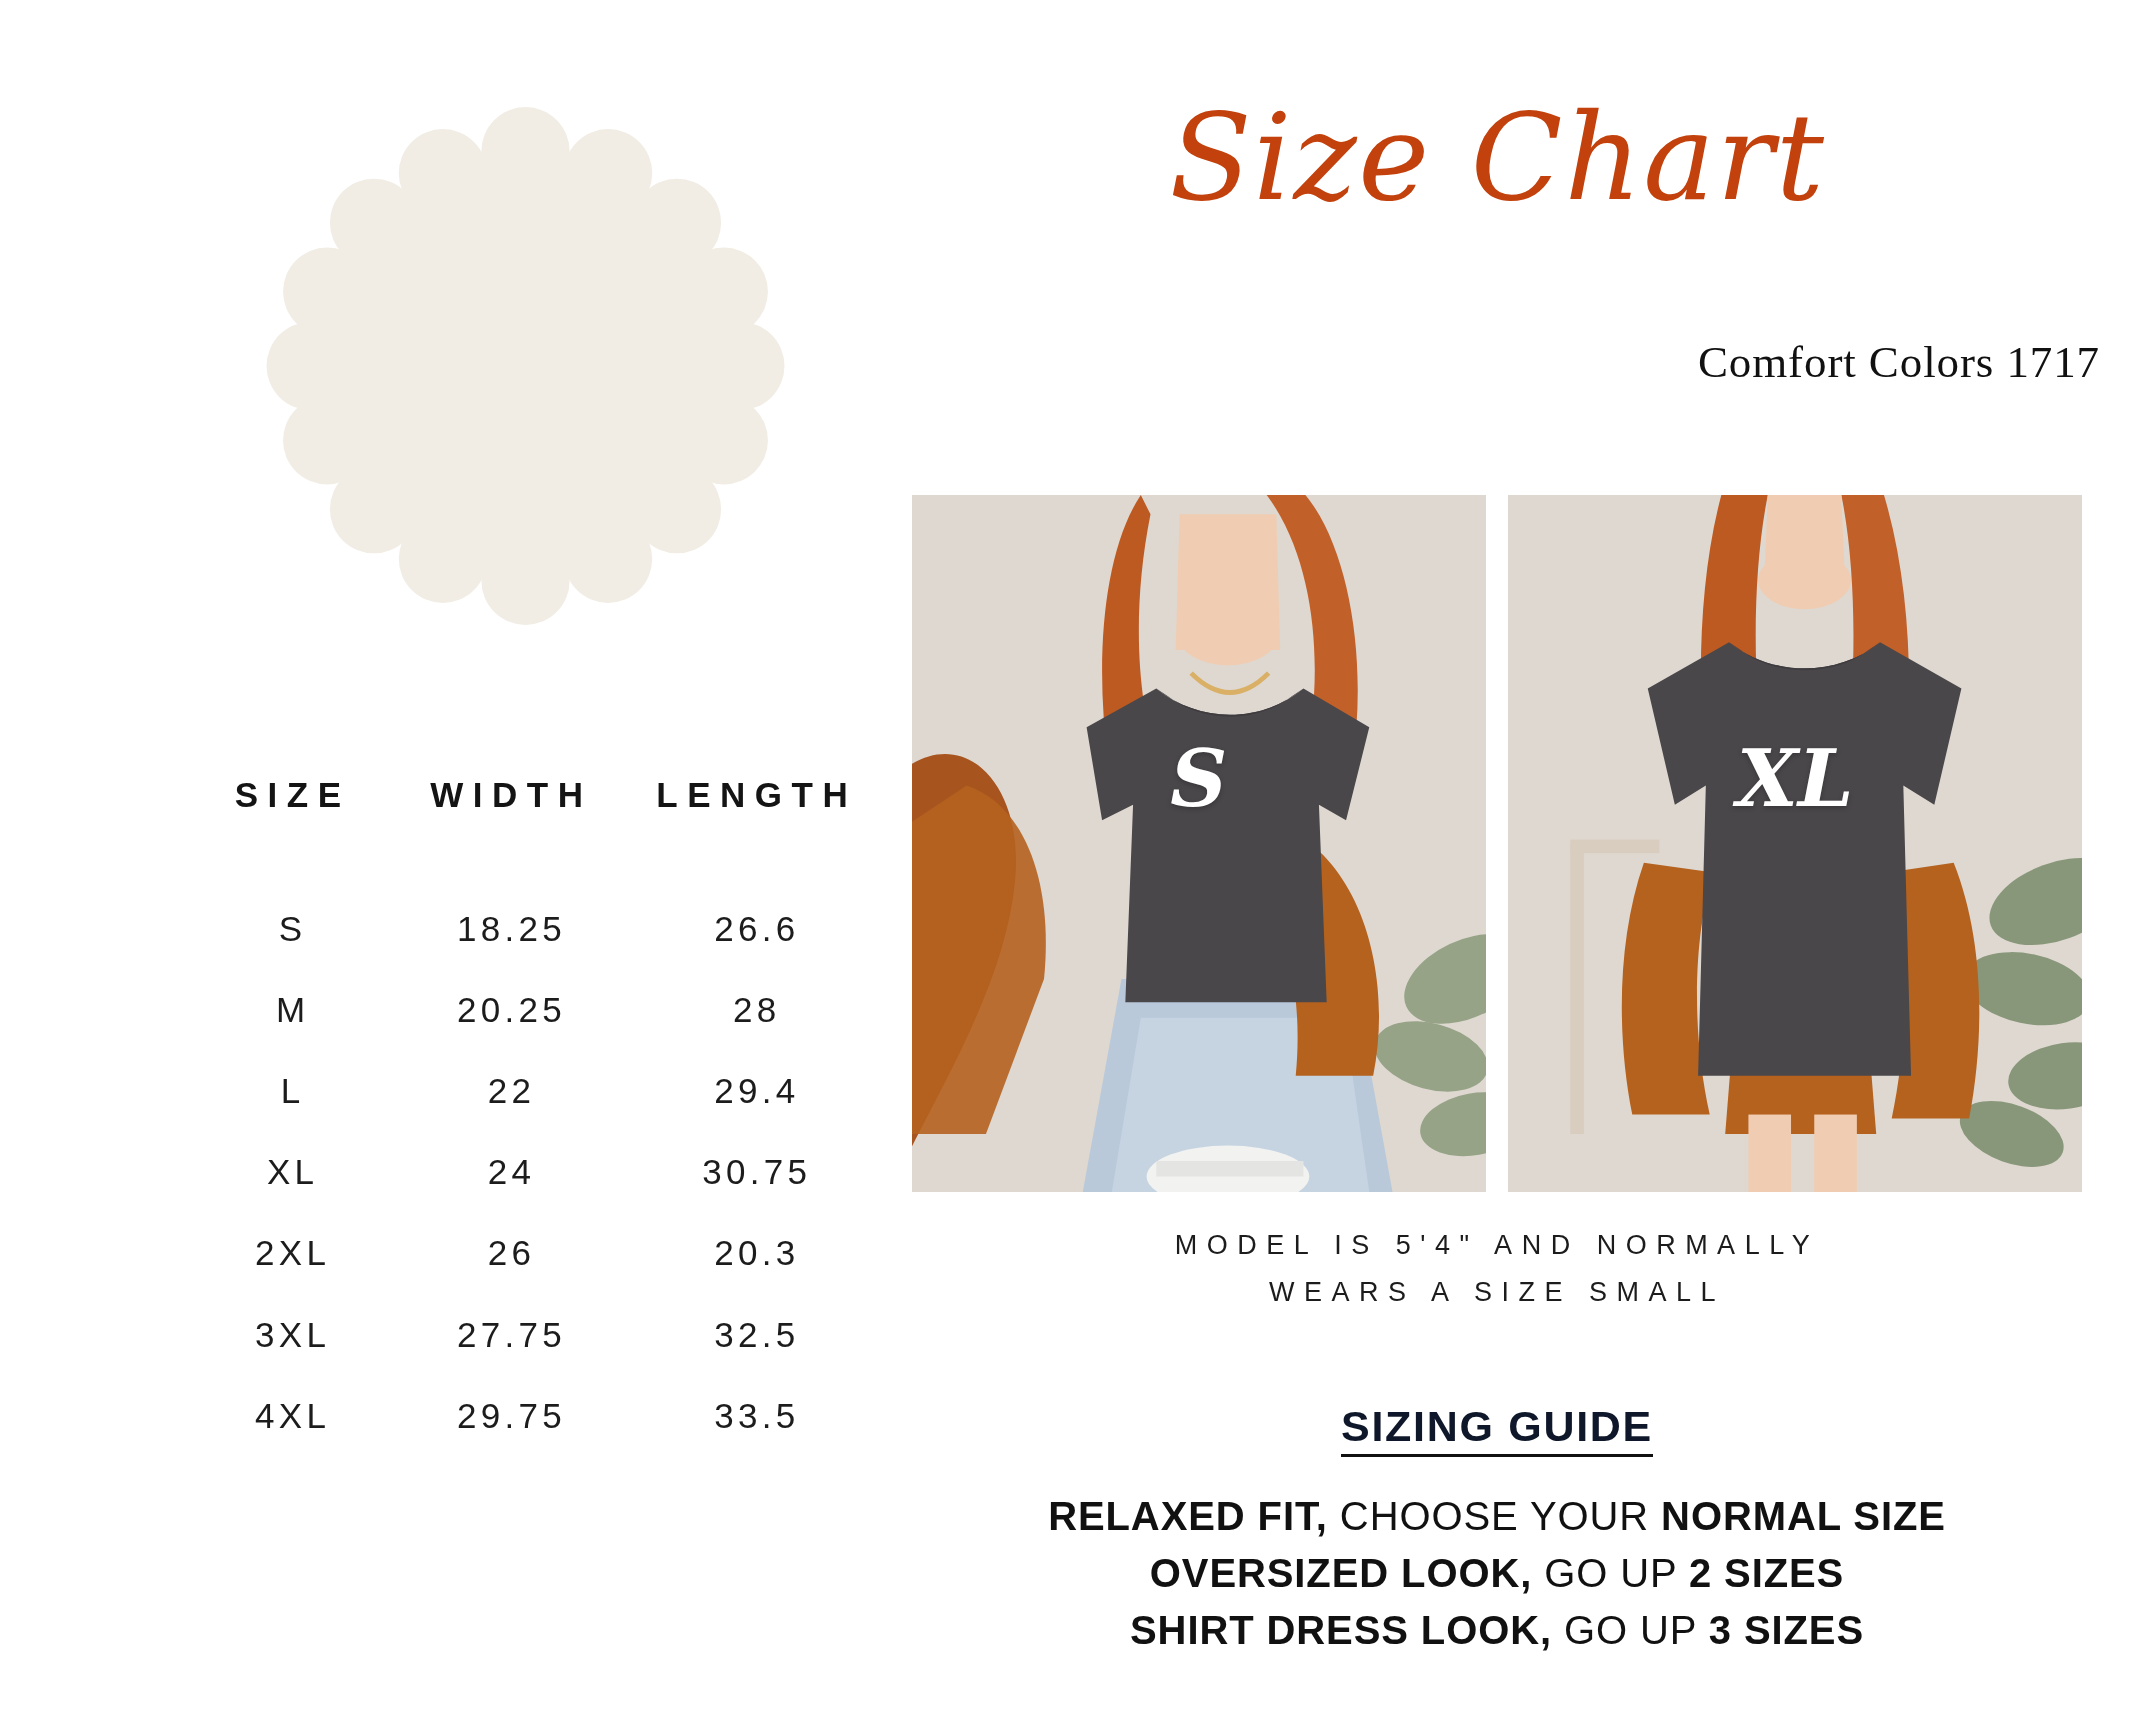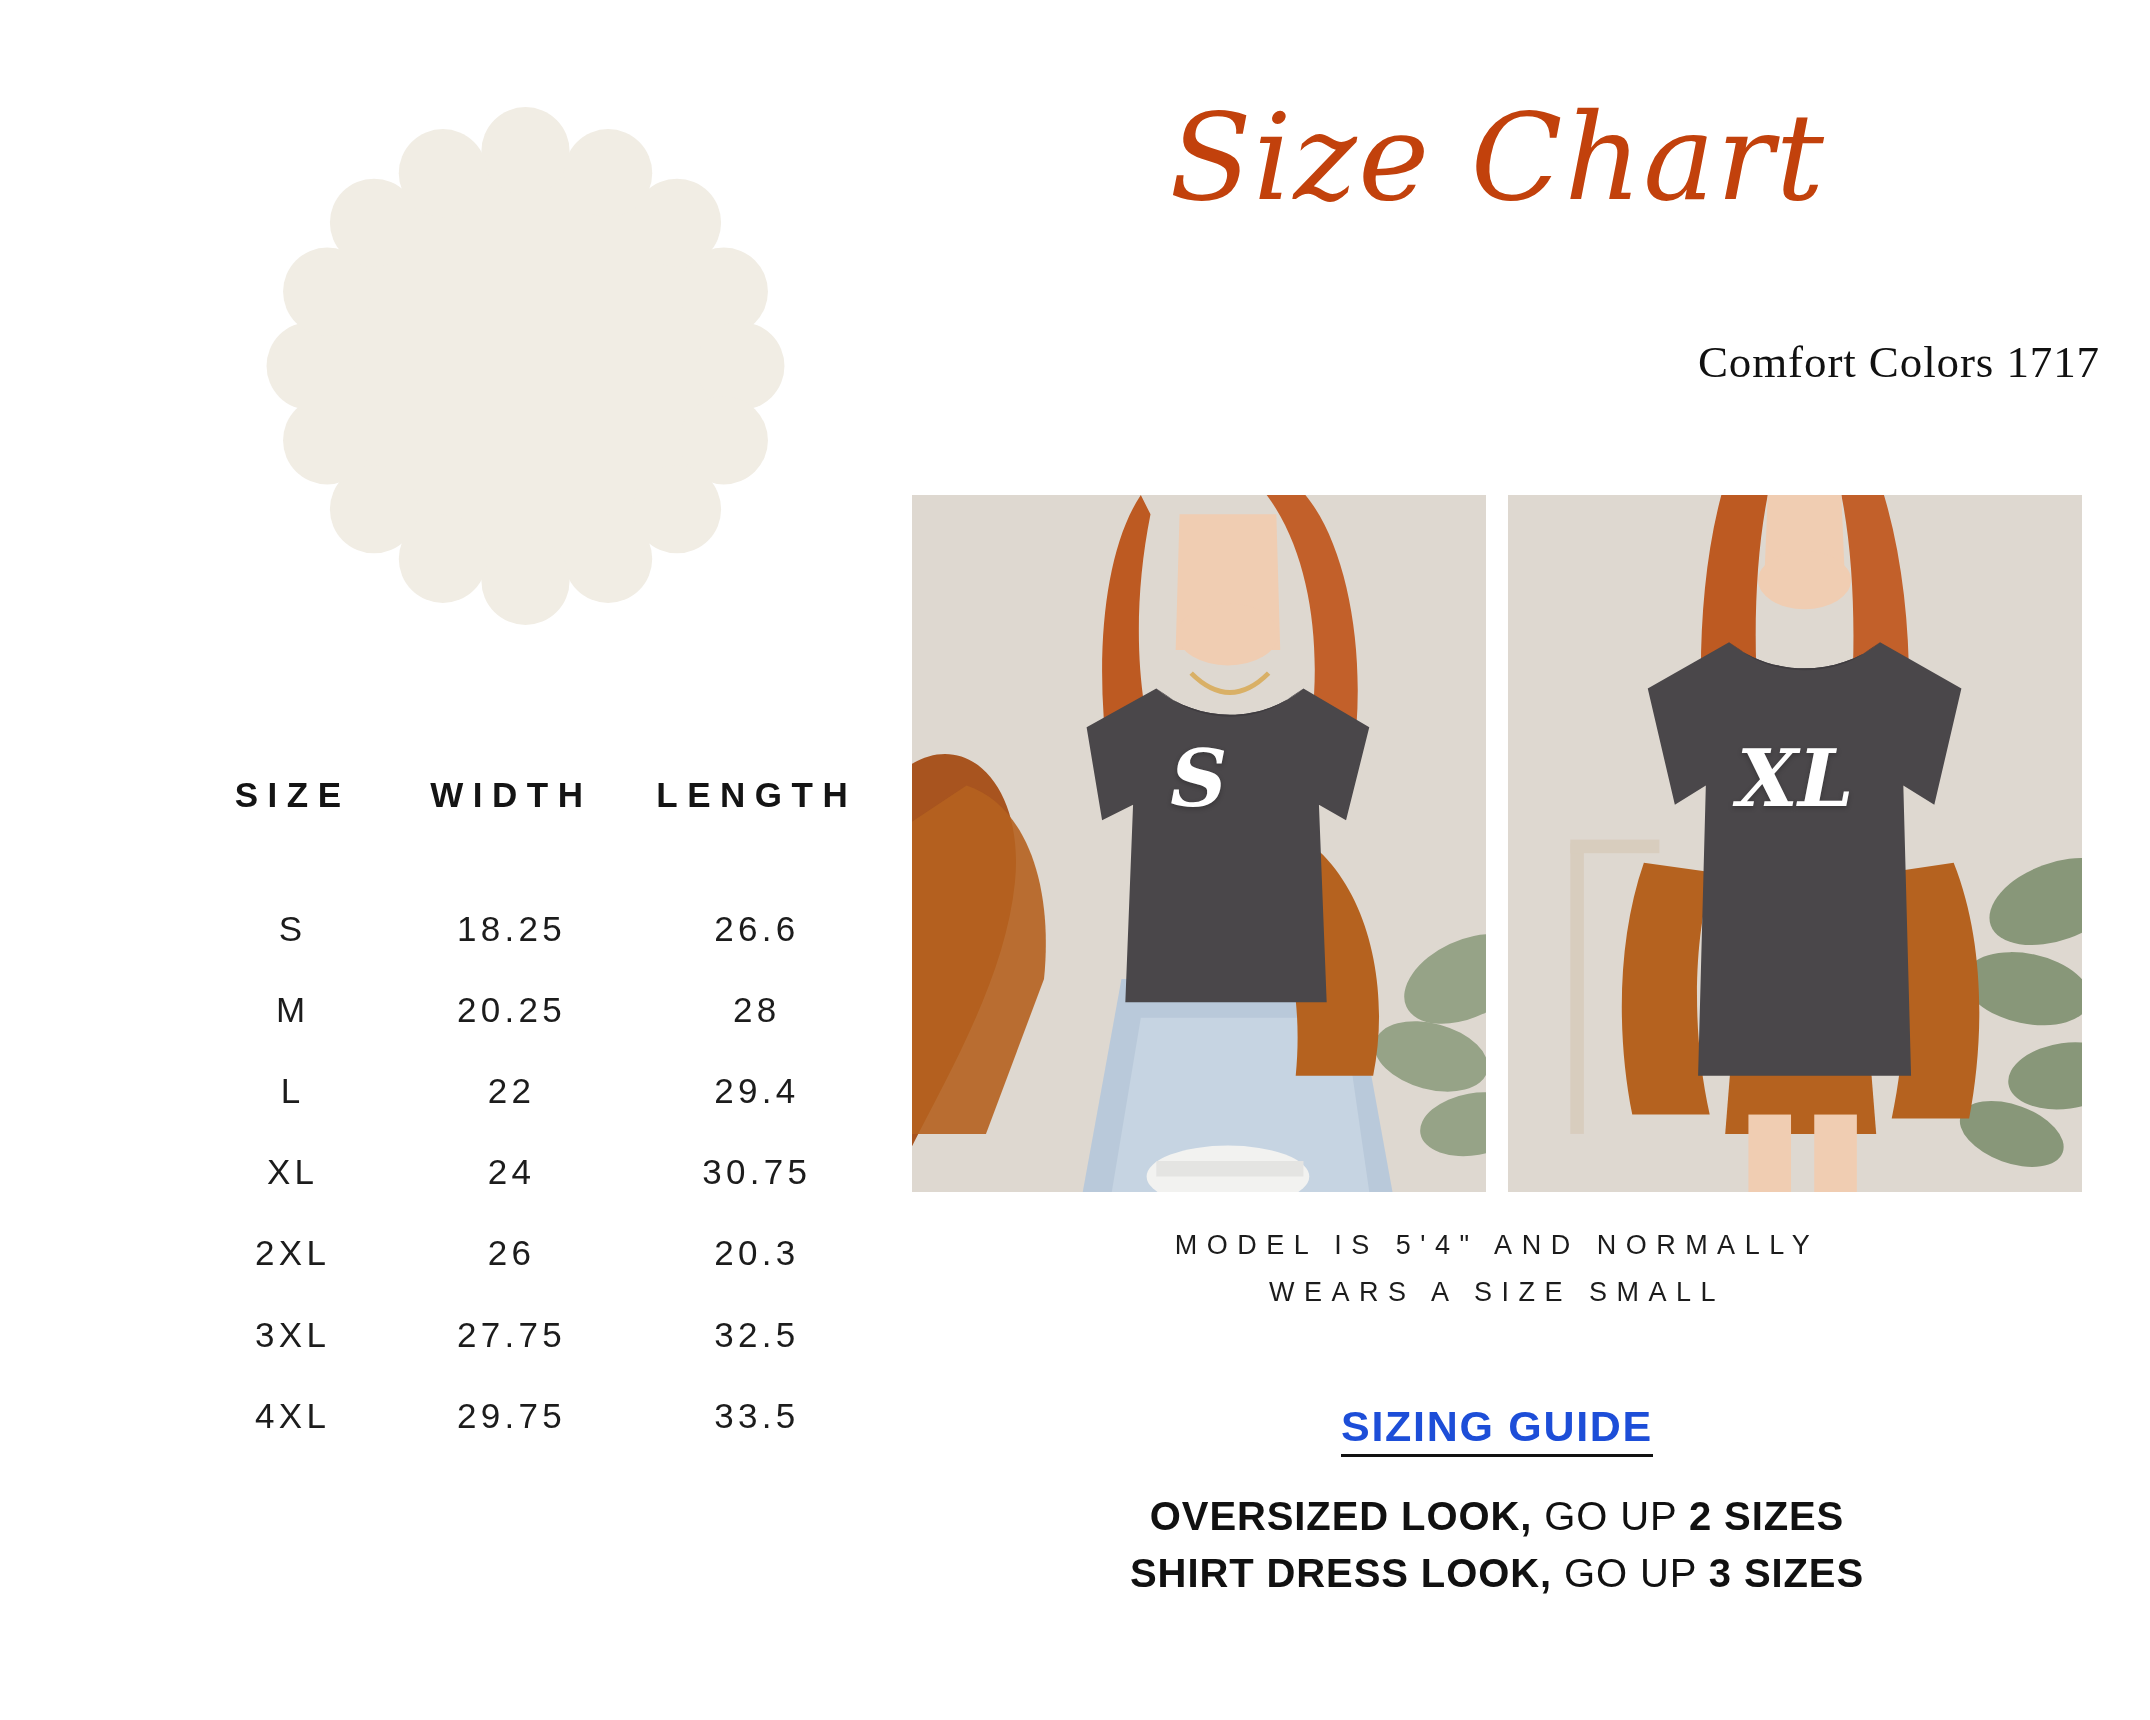--- a/index.html
+++ b/index.html
@@ -166,21 +166,21 @@
     position: absolute;
     left: 17px;
     top: 1402px;
     width: 1170px;
     text-align: center;
   }
   .sizing-guide-title span {
     font-weight: bold;
     font-size: 43px;
     letter-spacing: 1.7px;
-    color: #1d4ed8;
+    color: #0f172a;
     border-bottom: 3.4px solid #111111;
     padding-bottom: 3.4px;
     display: inline-block;
   }
 
   .guide-lines {
     position: absolute;
     left: 17px;
     top: 1488px;
     width: 1170px;
@@ -356,20 +356,23 @@
       <div>MODEL IS 5'4" AND NORMALLY</div>
       <div>WEARS A SIZE SMALL</div>
     </div>
 
     <div class="sizing-guide-title">
       <span>SIZING GUIDE</span>
     </div>
 
     <div class="guide-lines">
       <div class="line">
+        <span class="lead">RELAXED FIT,</span><span> CHOOSE YOUR </span><b>NORMAL SIZE</b>
+      </div>
+      <div class="line">
         <span class="lead">OVERSIZED LOOK,</span><span> GO UP </span><b>2 SIZES</b>
       </div>
       <div class="line">
         <span class="lead">SHIRT DRESS LOOK,</span><span> GO UP </span><b>3 SIZES</b>
       </div>
     </div>
 
   </div>
 </div>
 

